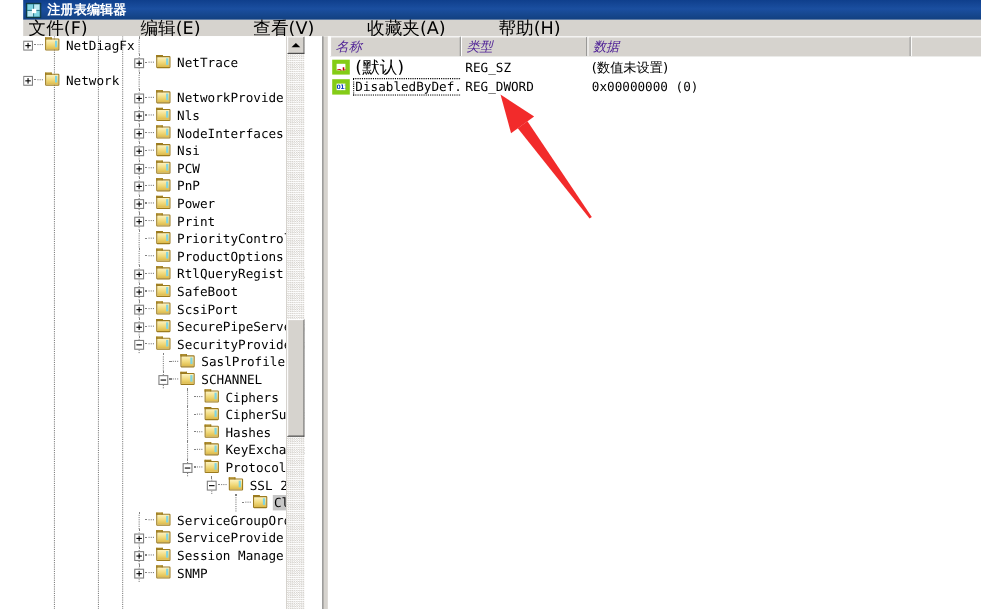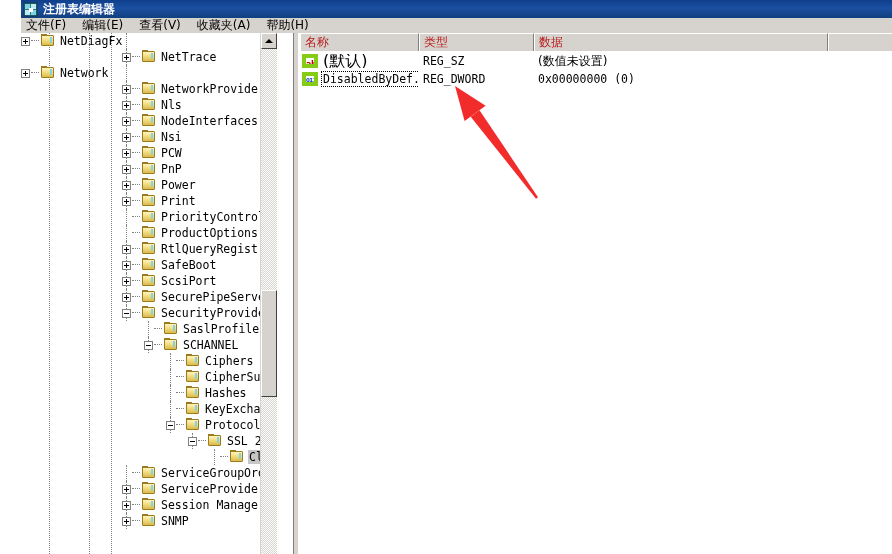--- a/index.html
+++ b/index.html
@@ -59,24 +59,24 @@
     position: absolute;
     left: 0; top: 18px;
     width: 892px;
     height: 15px;
     background: #d6d3ce;
     display: flex;
     align-items: center;
     box-sizing: border-box;
   }
   .menu-item {
-    font-size: 12px;
+    font-size: 16px;
     color: #000000;
     font-family: "DejaVu Sans", sans-serif;
-    padding: 0 8px;
+    padding: 0 24px;
     line-height: 15px;
     white-space: nowrap;
     cursor: default;
   }
   .menu-item:first-child { padding-left: 5px; }
 
   
   .client {
     position: absolute;
     left: 0; top: 33px;
@@ -293,26 +293,27 @@
   }
   .hdr-cell {
     height: 18px;
     background: #d6d3ce;
     border-top: 1px solid #ffffff;
     border-left: 1px solid #ffffff;
     border-right: 1px solid #808080;
     box-sizing: border-box;
     font-family: "DejaVu Sans", sans-serif;
     font-size: 12px;
-    color: #b91c1c;
+    color: #4c1d95;
     line-height: 16px;
     padding-left: 4px;
     white-space: nowrap;
     overflow: hidden;
     cursor: default;
+    font-style: italic;
   }
   .hdr-filler {
     flex: 1 1 auto;
     height: 18px;
     background: #d6d3ce;
     border-top: 1px solid #ffffff;
     border-left: 1px solid #ffffff;
     box-sizing: border-box;
   }
 

